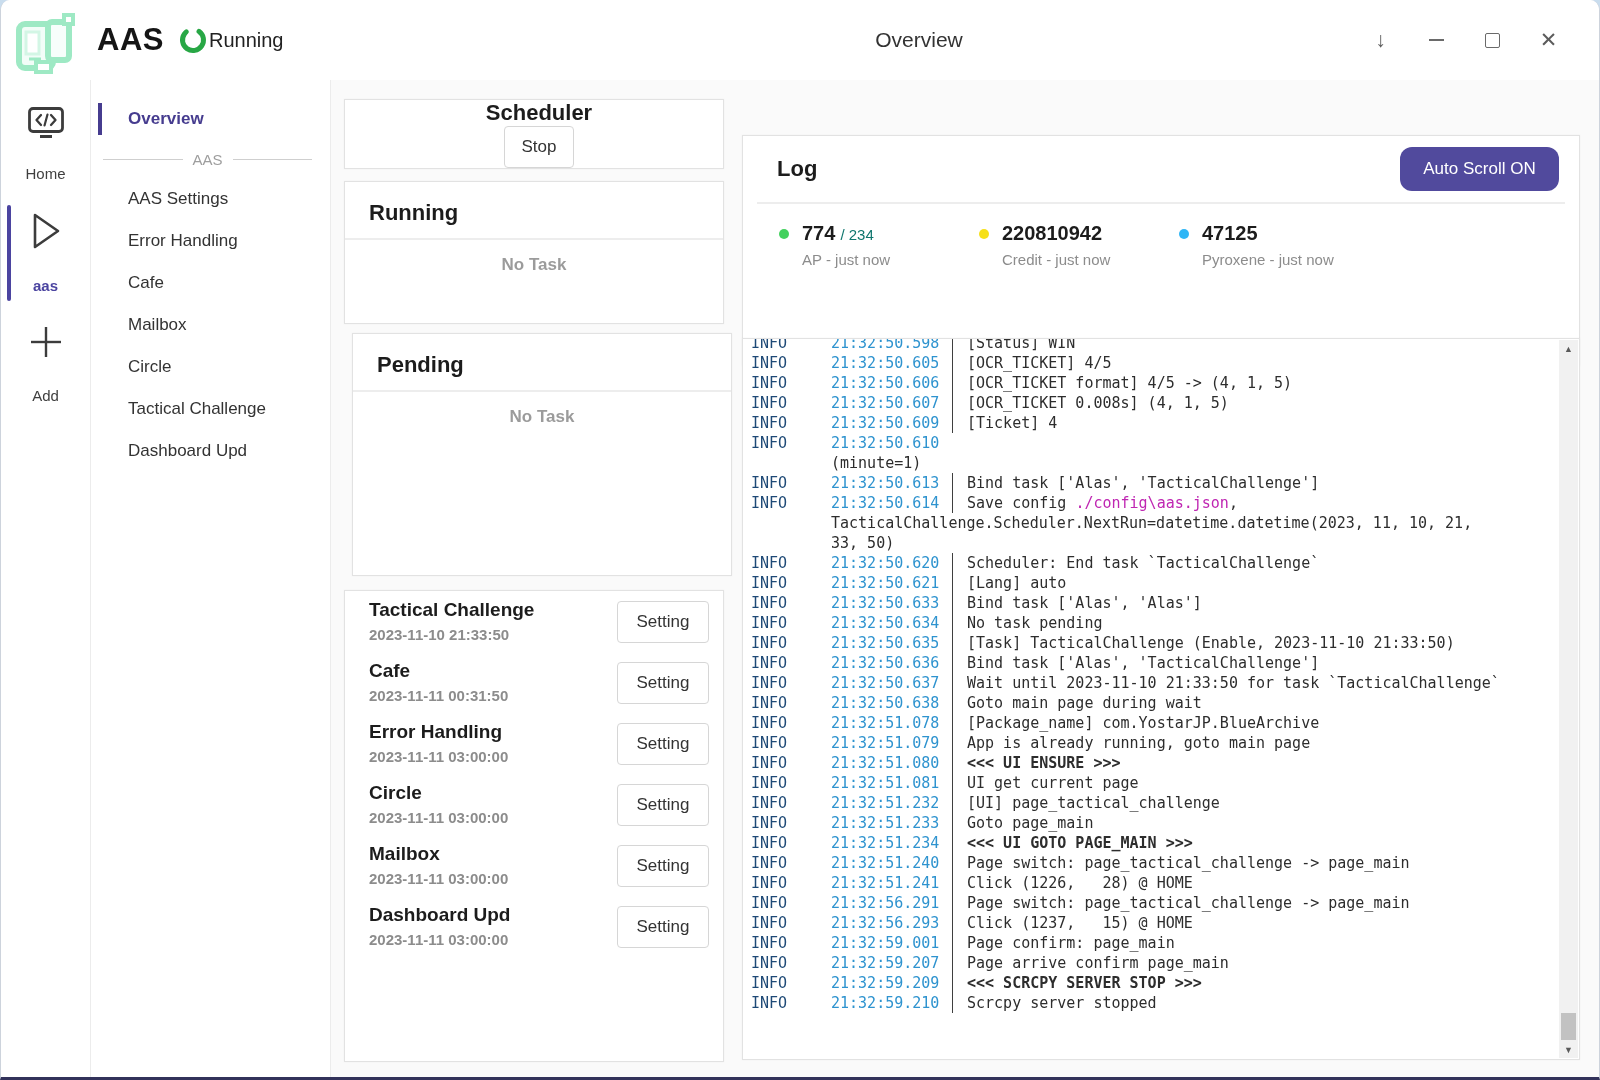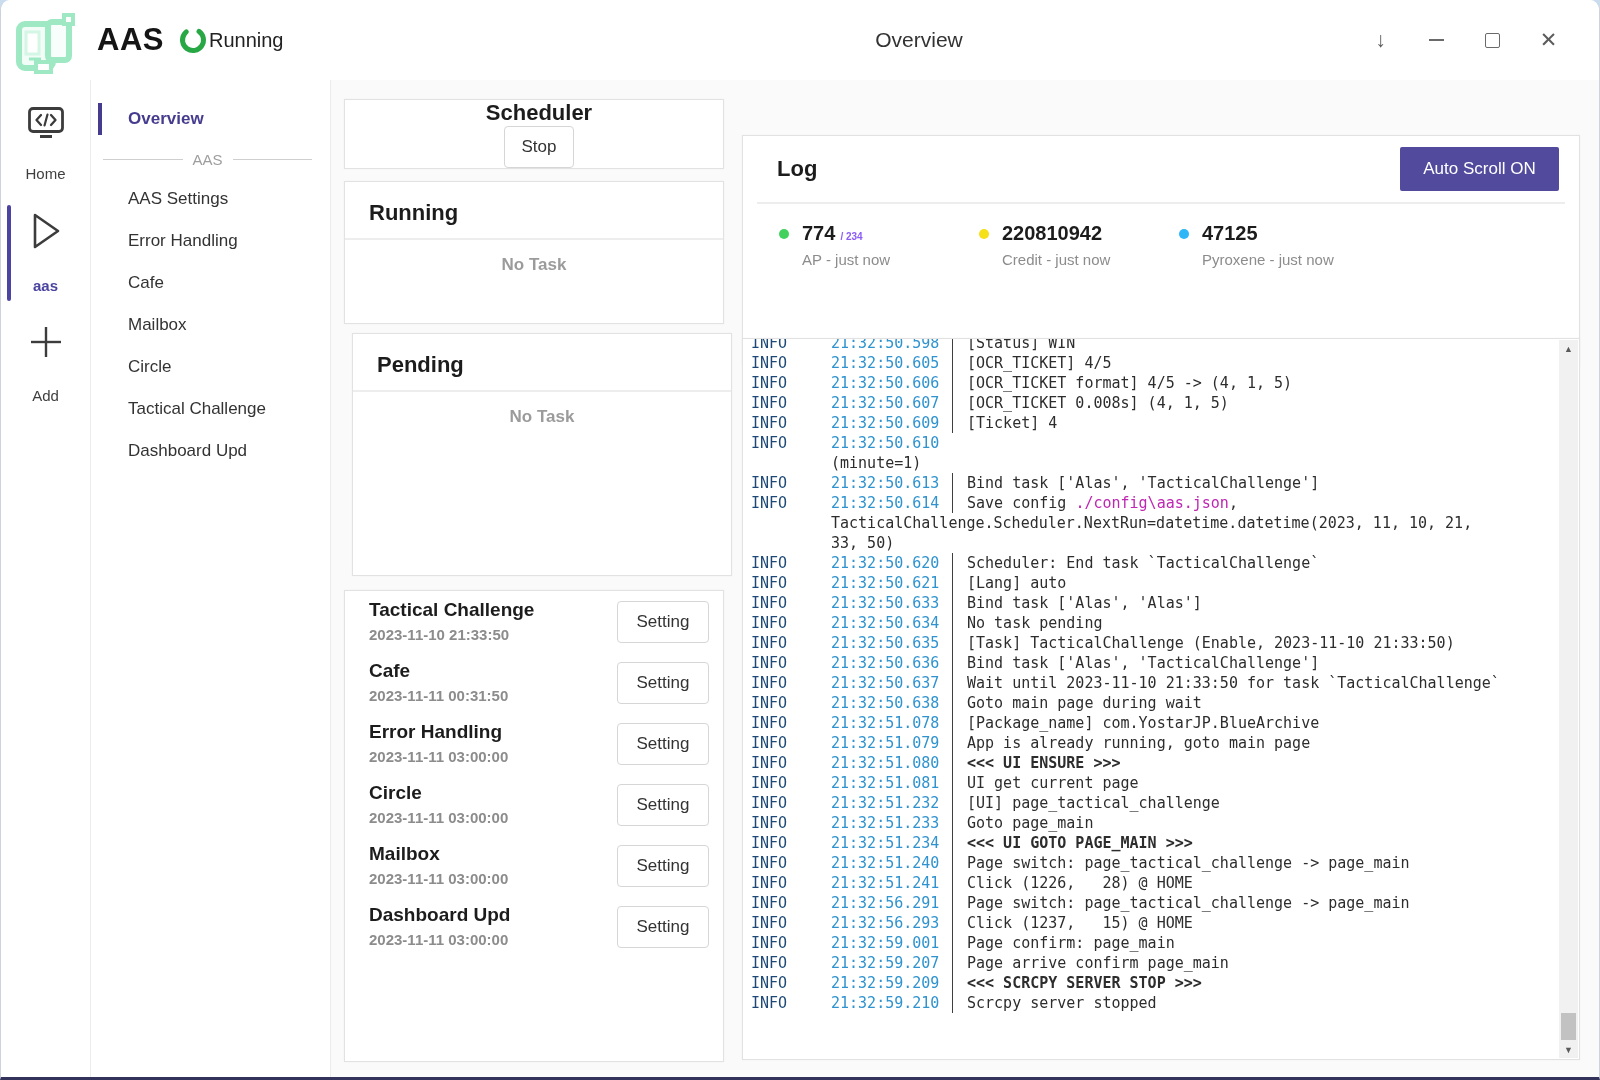--- a/index.html
+++ b/index.html
@@ -48,26 +48,26 @@
   #card-pending { left:21px; top:253px; width:380px; height:243px; }
   #card-waiting { left:13px; top:510px; width:380px; height:472px; }
   .wait-row { display:flex; justify-content:space-between; align-items:flex-start; height:61px; padding:8px 14px 0 24px; }
   .wait-name { font-size:19px; font-weight:700; color:#1c1c1c; }
   .wait-date { font-size:15px; color:#8c8c8c; margin-top:5px; font-weight:700; }
   .wait-row .btn { width:92px; height:42px; margin-top:2px; }
   
   #card-loghead { left:411px; top:19px; width:838px; height:231px;margin-top:36px; }
   .loghead-top { height:66px; display:flex; align-items:center; justify-content:space-between; padding:0 20px 0 34px; }
   .loghead-div { border-top:2px solid #ededed; margin:0 14px; }
-  .autoscroll-btn { background:#514a9d; color:#fff; border:none; border-radius:2px; width:159px; height:44px; font-size:17px; font-family:"Liberation Sans",sans-serif; cursor:default; }
+  .autoscroll-btn { background:#514a9d; color:#fff; border:none; border-radius:12px; width:159px; height:44px; font-size:17px; font-family:"Liberation Sans",sans-serif; cursor:default; }
   .stats { display:flex; padding:18px 0 0 36px; }
   .stat { width:200px; display:flex; align-items:flex-start; }
   .stat-dot { width:10px; height:10px; border-radius:50%; margin:7px 13px 0 0; flex:none; }
   .stat-value { font-size:20px; font-weight:700; color:#1c1c1c; }
-  .stat-frac { font-size:10px; font-weight:700; color:#8b5cf6; margin-left:5px; }
+  .stat-frac { font-size:15px; font-weight:400; color:#0f766e; margin-left:5px; }
   .stat-label { font-size:15px; color:#8c8c8c; margin-top:6px; }
   #card-logbox { left:411px; top:258px; width:838px; height:722px; overflow:hidden; }
   .log-scroll { position:absolute; left:8px; top:0; right:21px; bottom:0; overflow:hidden; }
   .log-lines { margin-top:-6px; font-family:"DejaVu Sans Mono", monospace; font-size:15px; color:#2d2d2d; }
   .log-row { display:flex; height:20px; line-height:20px; white-space:pre; }
   .log-lvl { width:80px; color:#1e4976; flex:none; }
   .log-time { width:108px; color:#2e93cf; flex:none; }
   .log-msg { border-left:1.6px solid #3f3f3f; margin-left:13px; padding-left:14px; }
   .log-row.cont .log-msg { border-left:none; margin-left:80px; padding-left:0; }
   .seg-b { font-weight:bold; }

